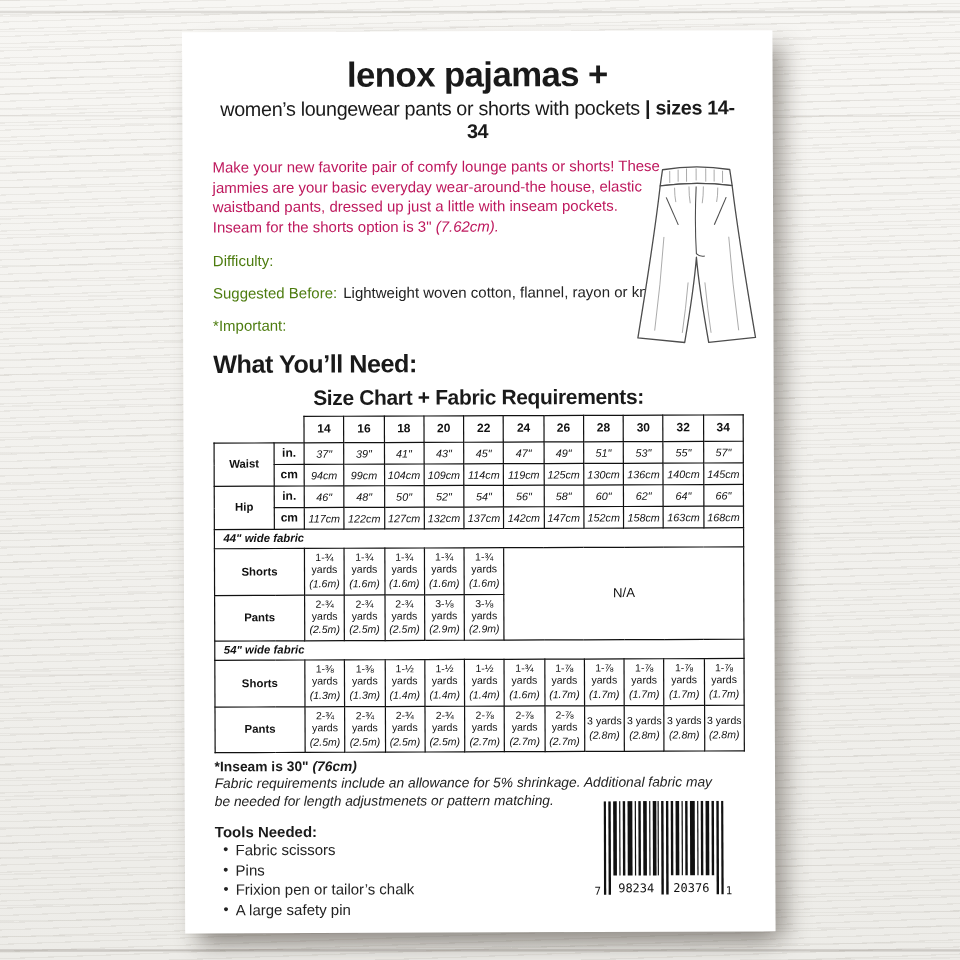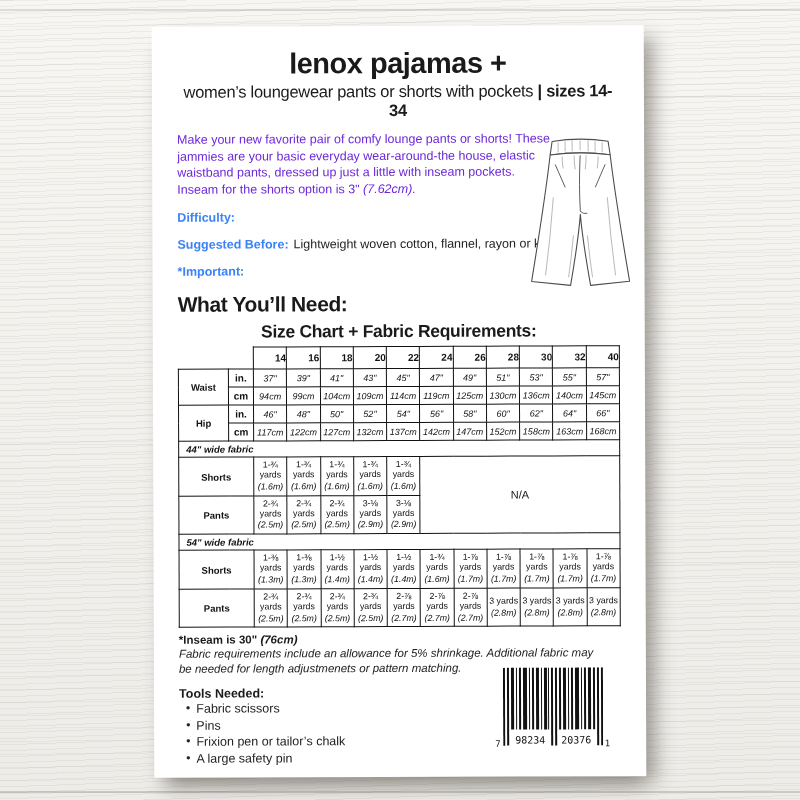--- a/index.html
+++ b/index.html
@@ -16,32 +16,32 @@
   .seam{position:absolute;left:0;width:100%;pointer-events:none;}
   .card{
     position:absolute;left:153px;top:26px;width:492px;height:751px;
     background:#fff;box-sizing:border-box;padding:0 25px;
     transform:rotate(-0.2deg);
     box-shadow:14px 9px 18px -3px rgba(70,64,56,.38), 2px 16px 18px -6px rgba(70,64,56,.30);
   }
   .title{font-size:29px;font-weight:700;text-align:center;margin-top:21px;letter-spacing:-0.5px;}
   .subtitle{font-size:16.5px;text-align:center;margin-top:2px;letter-spacing:-0.3px;}
   .subtitle .b{font-weight:700;}
-  .desc{font-size:12.5px;line-height:1.33;margin:11px 0 0 0;width:382px;color:#6d28d9;}
+  .desc{font-size:12.5px;line-height:1.33;margin:11px 0 0 0;width:382px;color:#be185d;}
   .desc i{font-style:italic;}
   .info{display:flex;gap:5px;font-size:12.5px;line-height:1.3;margin-top:11px;color:#222;}
-  .info .lbl{font-weight:700;white-space:nowrap;color:#3b82f6;}
+  .info .lbl{font-weight:400;white-space:nowrap;color:#4d7c0f;}
   .info .txt{max-width:318px;}
   .pants{position:absolute;top:110px;right:6px;width:116px;height:156px;}
   h2.wyn{font-size:21px;font-weight:700;margin:13px 0 0 0;letter-spacing:-0.4px;}
   .chart-head{font-size:17.5px;font-weight:700;text-align:center;margin-top:5px;letter-spacing:-0.3px;}
   table.sizechart{border-collapse:collapse;table-layout:fixed;width:442px;margin:4px auto 0 auto;}
   .sizechart th,.sizechart td{border:1.5px solid #111;text-align:center;padding:1px 0;color:#111;overflow:hidden;}
   .sizechart td.nb{border:none;}
-  .sizechart .sz{font-size:10px;font-weight:700;height:19px;text-align:right;}
+  .sizechart .sz{font-size:10px;font-weight:700;height:19px;}
   .sizechart .ml{font-size:9.5px;font-weight:700;margin-top:48px;}
   .sizechart .un{font-size:10px;font-weight:700;}
   .sizechart .mv{font-size:9px;font-style:italic;height:15px;}
   .sizechart .sect{text-align:left;font-weight:700;font-style:italic;font-size:9.5px;padding:2px 0 2px 7px;}
   .sizechart .rl{font-weight:700;font-size:9.5px;}
   .sizechart .fc{font-size:8.8px;line-height:1.12;padding:3px 0;}
   .sizechart .fc .met{font-style:italic;padding-top:2px;}
   .sizechart .na{font-size:11px;}
   .inseam{font-size:11.5px;font-weight:700;margin-top:6px;}
   .inseam i{font-style:italic;}
@@ -139,21 +139,21 @@
           <th class="sz">14</th>
           <th class="sz">16</th>
           <th class="sz">18</th>
           <th class="sz">20</th>
           <th class="sz">22</th>
           <th class="sz">24</th>
           <th class="sz">26</th>
           <th class="sz">28</th>
           <th class="sz">30</th>
           <th class="sz">32</th>
-          <th class="sz">40</th>
+          <th class="sz">34</th>
         </tr>
         <tr>
           <th class="ml" rowspan="2">Waist</th>
           <th class="un">in.</th>
           <td class="mv">37"</td>
           <td class="mv">39"</td>
           <td class="mv">41"</td>
           <td class="mv">43"</td>
           <td class="mv">45"</td>
           <td class="mv">47"</td>

